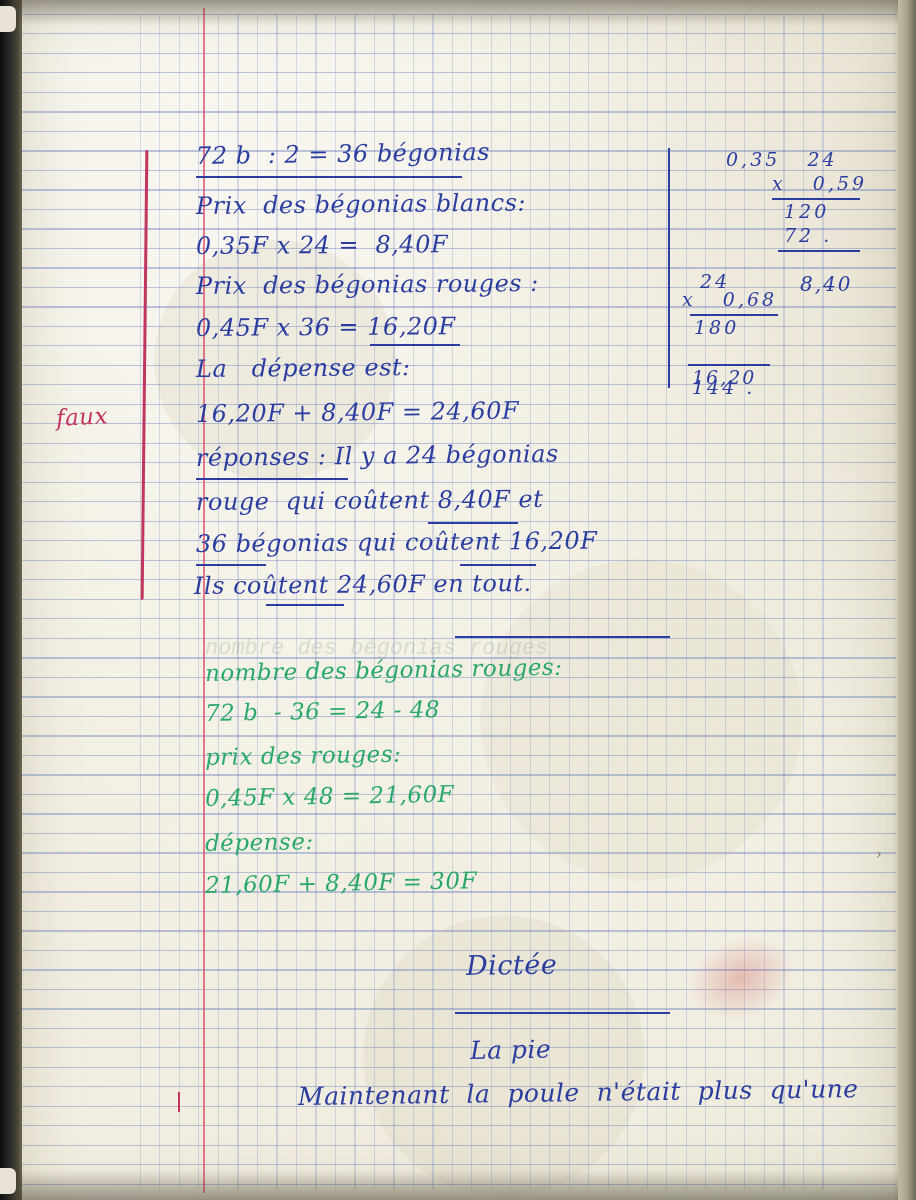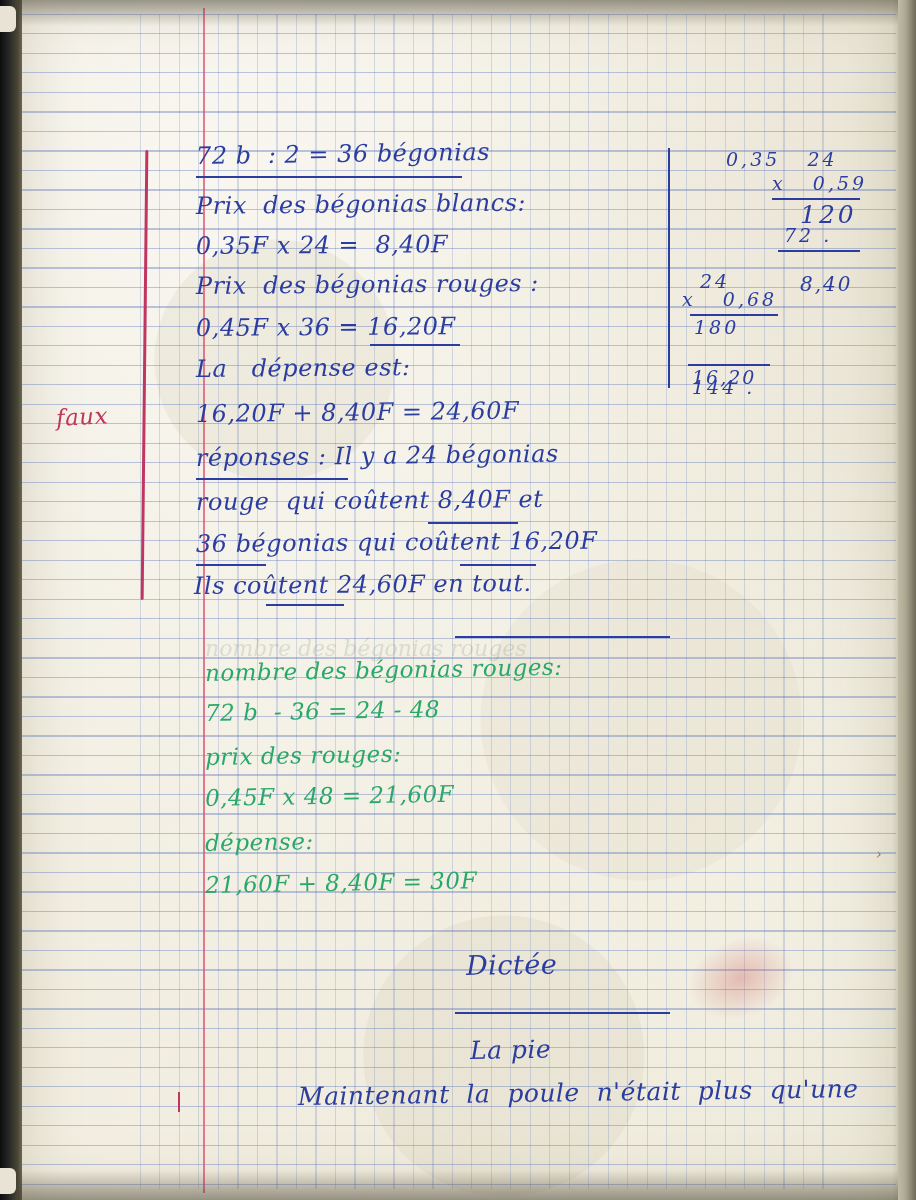--- a/index.html
+++ b/index.html
@@ -191,36 +191,36 @@
   <div class="rule-line" style="left:460px; top:564px; width:76px;"></div>
 
   <div class="hw blue" style="left:194px; top:572px; font-size:24px; transform:rotate(-0.5deg);">Ils coûtent 24,60F en tout.</div>
   <div class="rule-line" style="left:266px; top:604px; width:78px;"></div>
 
   <div class="rule-line" style="left:455px; top:636px; width:215px; height:2px;"></div>
 
   <div class="hw blue" style="left:726px; top:148px; font-size:19px; letter-spacing:3px;">0,35   24</div>
   <div class="hw blue" style="left:772px; top:172px; font-size:19px; letter-spacing:3px;">x   0,59</div>
   <div class="rule-line" style="left:772px; top:198px; width:88px; height:1.5px;"></div>
-  <div class="hw blue" style="left:784px; top:200px; font-size:25px; letter-spacing:3px;padding-left:16px;">120</div>
+  <div class="hw blue" style="left:784px; top:200px; font-size:19px; letter-spacing:3px;">120</div>
   <div class="hw blue" style="left:784px; top:224px; font-size:19px; letter-spacing:3px;text-align:right;">72 .</div>
   <div class="rule-line" style="left:778px; top:250px; width:82px; height:1.5px;"></div>
   <div class="hw blue" style="left:800px; top:272px; font-size:20px; letter-spacing:2px;">8,40</div>
 
   <div class="hw blue" style="left:700px; top:270px; font-size:19px; letter-spacing:3px;">24</div>
   <div class="hw blue" style="left:682px; top:288px; font-size:19px; letter-spacing:3px;">x   0,68</div>
   <div class="rule-line" style="left:690px; top:314px; width:88px; height:1.5px;"></div>
   <div class="hw blue" style="left:694px; top:316px; font-size:19px; letter-spacing:3px;text-align:right;">180</div>
   <div class="hw blue" style="left:692px; top:340px; font-size:19px; letter-spacing:3px;margin-top:36px;">144 .</div>
   <div class="rule-line" style="left:688px; top:364px; width:82px; height:1.5px;"></div>
   <div class="hw blue" style="left:692px; top:366px; font-size:19px; letter-spacing:2px;">16,20</div>
 
   <div class="rule-line" style="left:668px; top:148px; width:2px; height:240px;"></div>
 
-  <div class="ghost" style="left:205px; top:636px; font-size:22px;">nombre des bégonias rouges</div>
+  <div class="ghost" style="left:205px; top:636px; font-size:22px;font-family:Liberation Mono, monospace;">nombre des bégonias rouges</div>
 
   <div class="hw green" style="left:205px; top:660px; font-size:23px; transform:rotate(-1deg);">nombre des bégonias rouges:</div>
   <div class="hw green" style="left:205px; top:700px; font-size:23px; transform:rotate(-1deg);">72 b  - 36 = 24 - 48</div>
   <div class="hw green" style="left:205px; top:744px; font-size:23px; transform:rotate(-1deg);">prix des rouges:</div>
   <div class="hw green" style="left:205px; top:785px; font-size:23px; transform:rotate(-1deg);">0,45F x 48 = 21,60F</div>
   <div class="hw green" style="left:205px; top:830px; font-size:23px; transform:rotate(-1deg);">dépense:</div>
   <div class="hw green" style="left:205px; top:872px; font-size:23px; transform:rotate(-1deg);">21,60F + 8,40F = 30F</div>
 
   <div class="hw blue" style="left:466px; top:950px; font-size:27px; transform:rotate(-1deg);">Dictée</div>
   <div class="rule-line" style="left:455px; top:1012px; width:215px;"></div>

